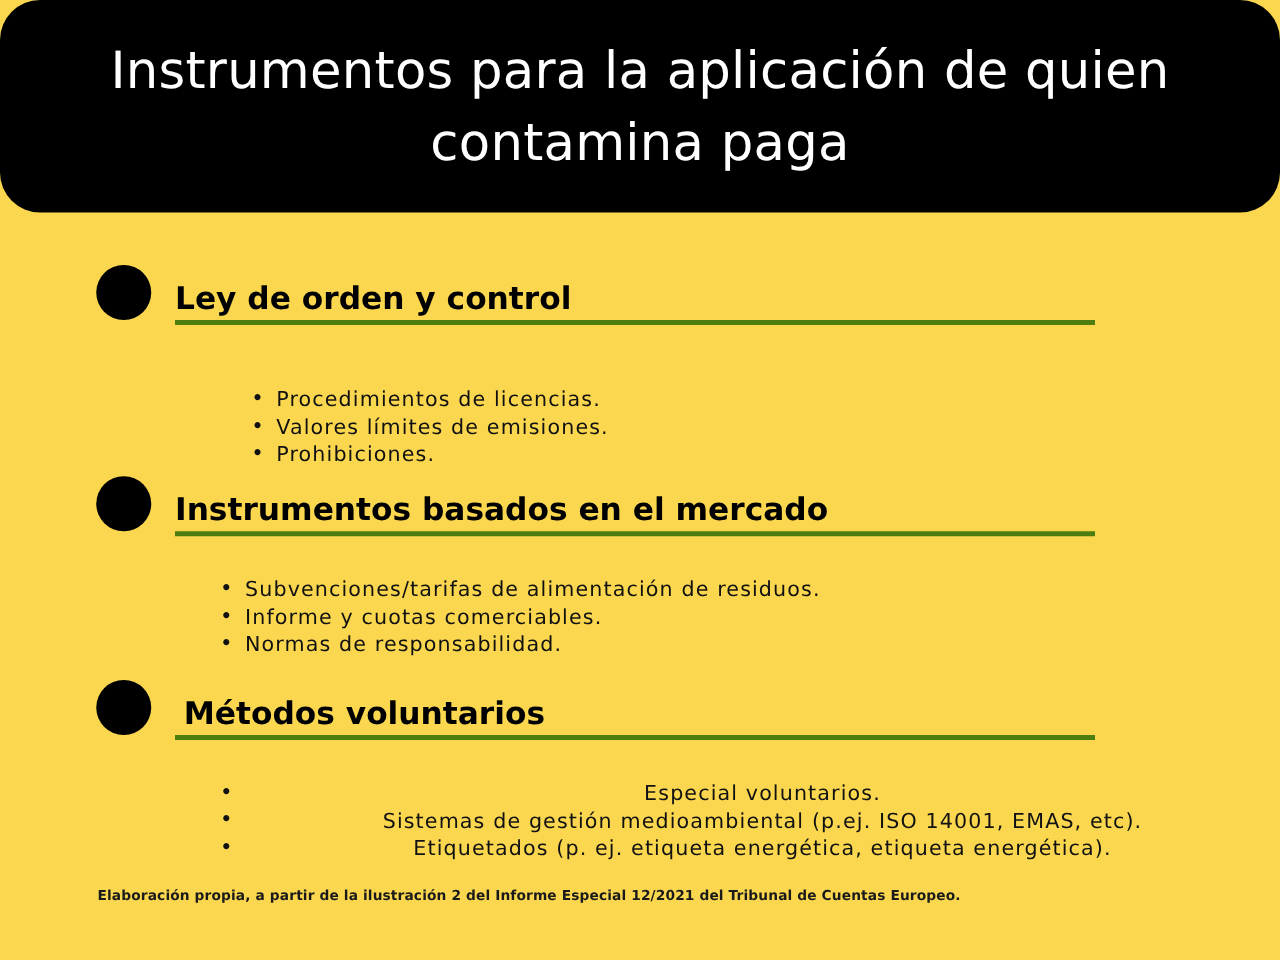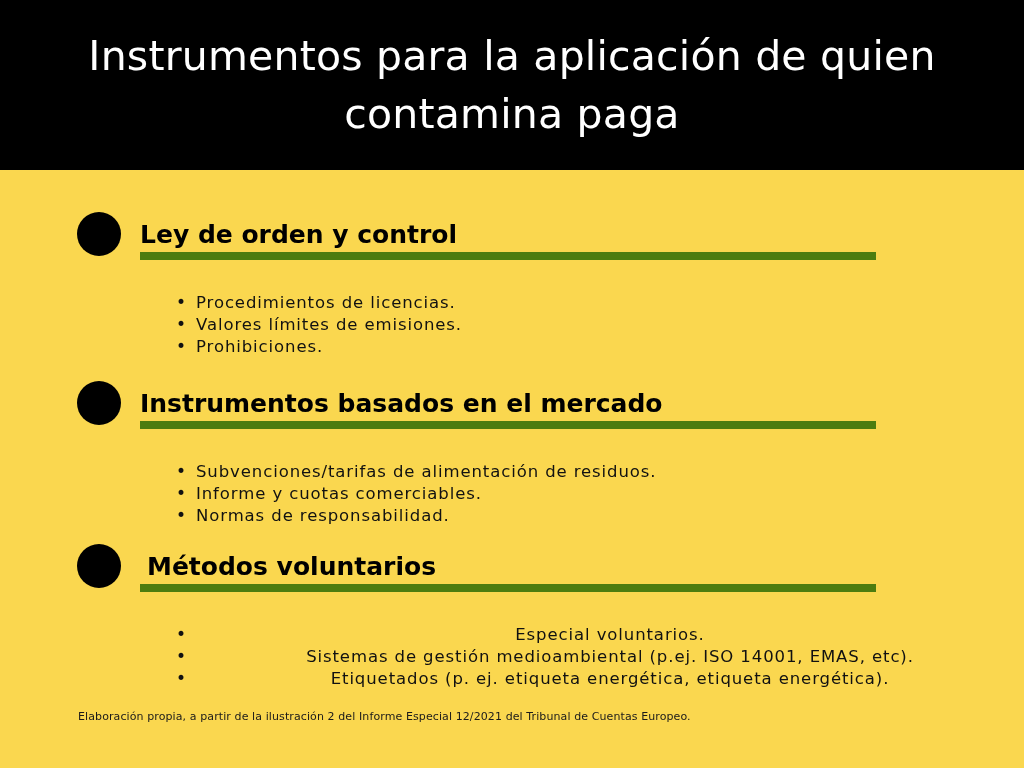--- a/index.html
+++ b/index.html
@@ -23,20 +23,21 @@
   .title-band {
     position: absolute;
     left: 0;
     top: 0;
     width: 1024px;
     height: 170px;
     background: #000000;
     display: flex;
     align-items: center;
     justify-content: flex-end;
+    border-radius: 32px;
   }
   .title-text {
     color: #ffffff;
     font-size: 41px;
     line-height: 1.42;
     text-align: center;
     font-weight: 400;
     letter-spacing: 0.2px;
     padding: 0 40px;
     font-family: "DejaVu Sans", sans-serif;
@@ -68,21 +69,21 @@
     border-radius: 50%;
   }
   .section-title-wrap {
     position: absolute;
     left: 140px;
     right: 148px;
     top: 0;
     height: 52px;
     display: flex;
     align-items: flex-end;
-    border-bottom: 8px solid #4d7c0f;
+    border-bottom: 4px solid #4d7c0f;
     box-sizing: border-box;
   }
   .section-title {
     font-size: 25px;
     font-weight: bold;
     color: #000000;
     line-height: 1.1;
     padding-bottom: 4px;
     white-space: nowrap;
     font-family: "DejaVu Sans", sans-serif;
@@ -107,31 +108,31 @@
   }
   ul.items li::before {
     content: "\2022";
     position: absolute;
     left: 176px;
     top: -1px;
     font-size: 17px;
     color: #111111;
   }
   .sec1 { position: absolute; left: 0; top: 38px; width: 1024px; }
-  .sec1 .list { margin-top: 32px; }
+  .sec1 .list { margin-top: 49px; padding-left: 25px; }
   .sec2 { position: absolute; left: 0; top: 207px; width: 1024px; }
   .sec2 .list { margin-top: 32px; }
   .sec3 { position: absolute; left: 0; top: 370px; width: 1024px; text-align: center; }
   .sec3 .list { margin-top: 32px; }
   .source {
     position: absolute;
     left: 78px;
     top: 540px;
     font-size: 11px;
-    font-weight: normal;
+    font-weight: bold;
     color: #1a1a1a;
     letter-spacing: 0.1px;
     font-family: "DejaVu Sans", sans-serif;
   }
 </style>
 </head>
 <body>
 
 <div class="slide">
 

